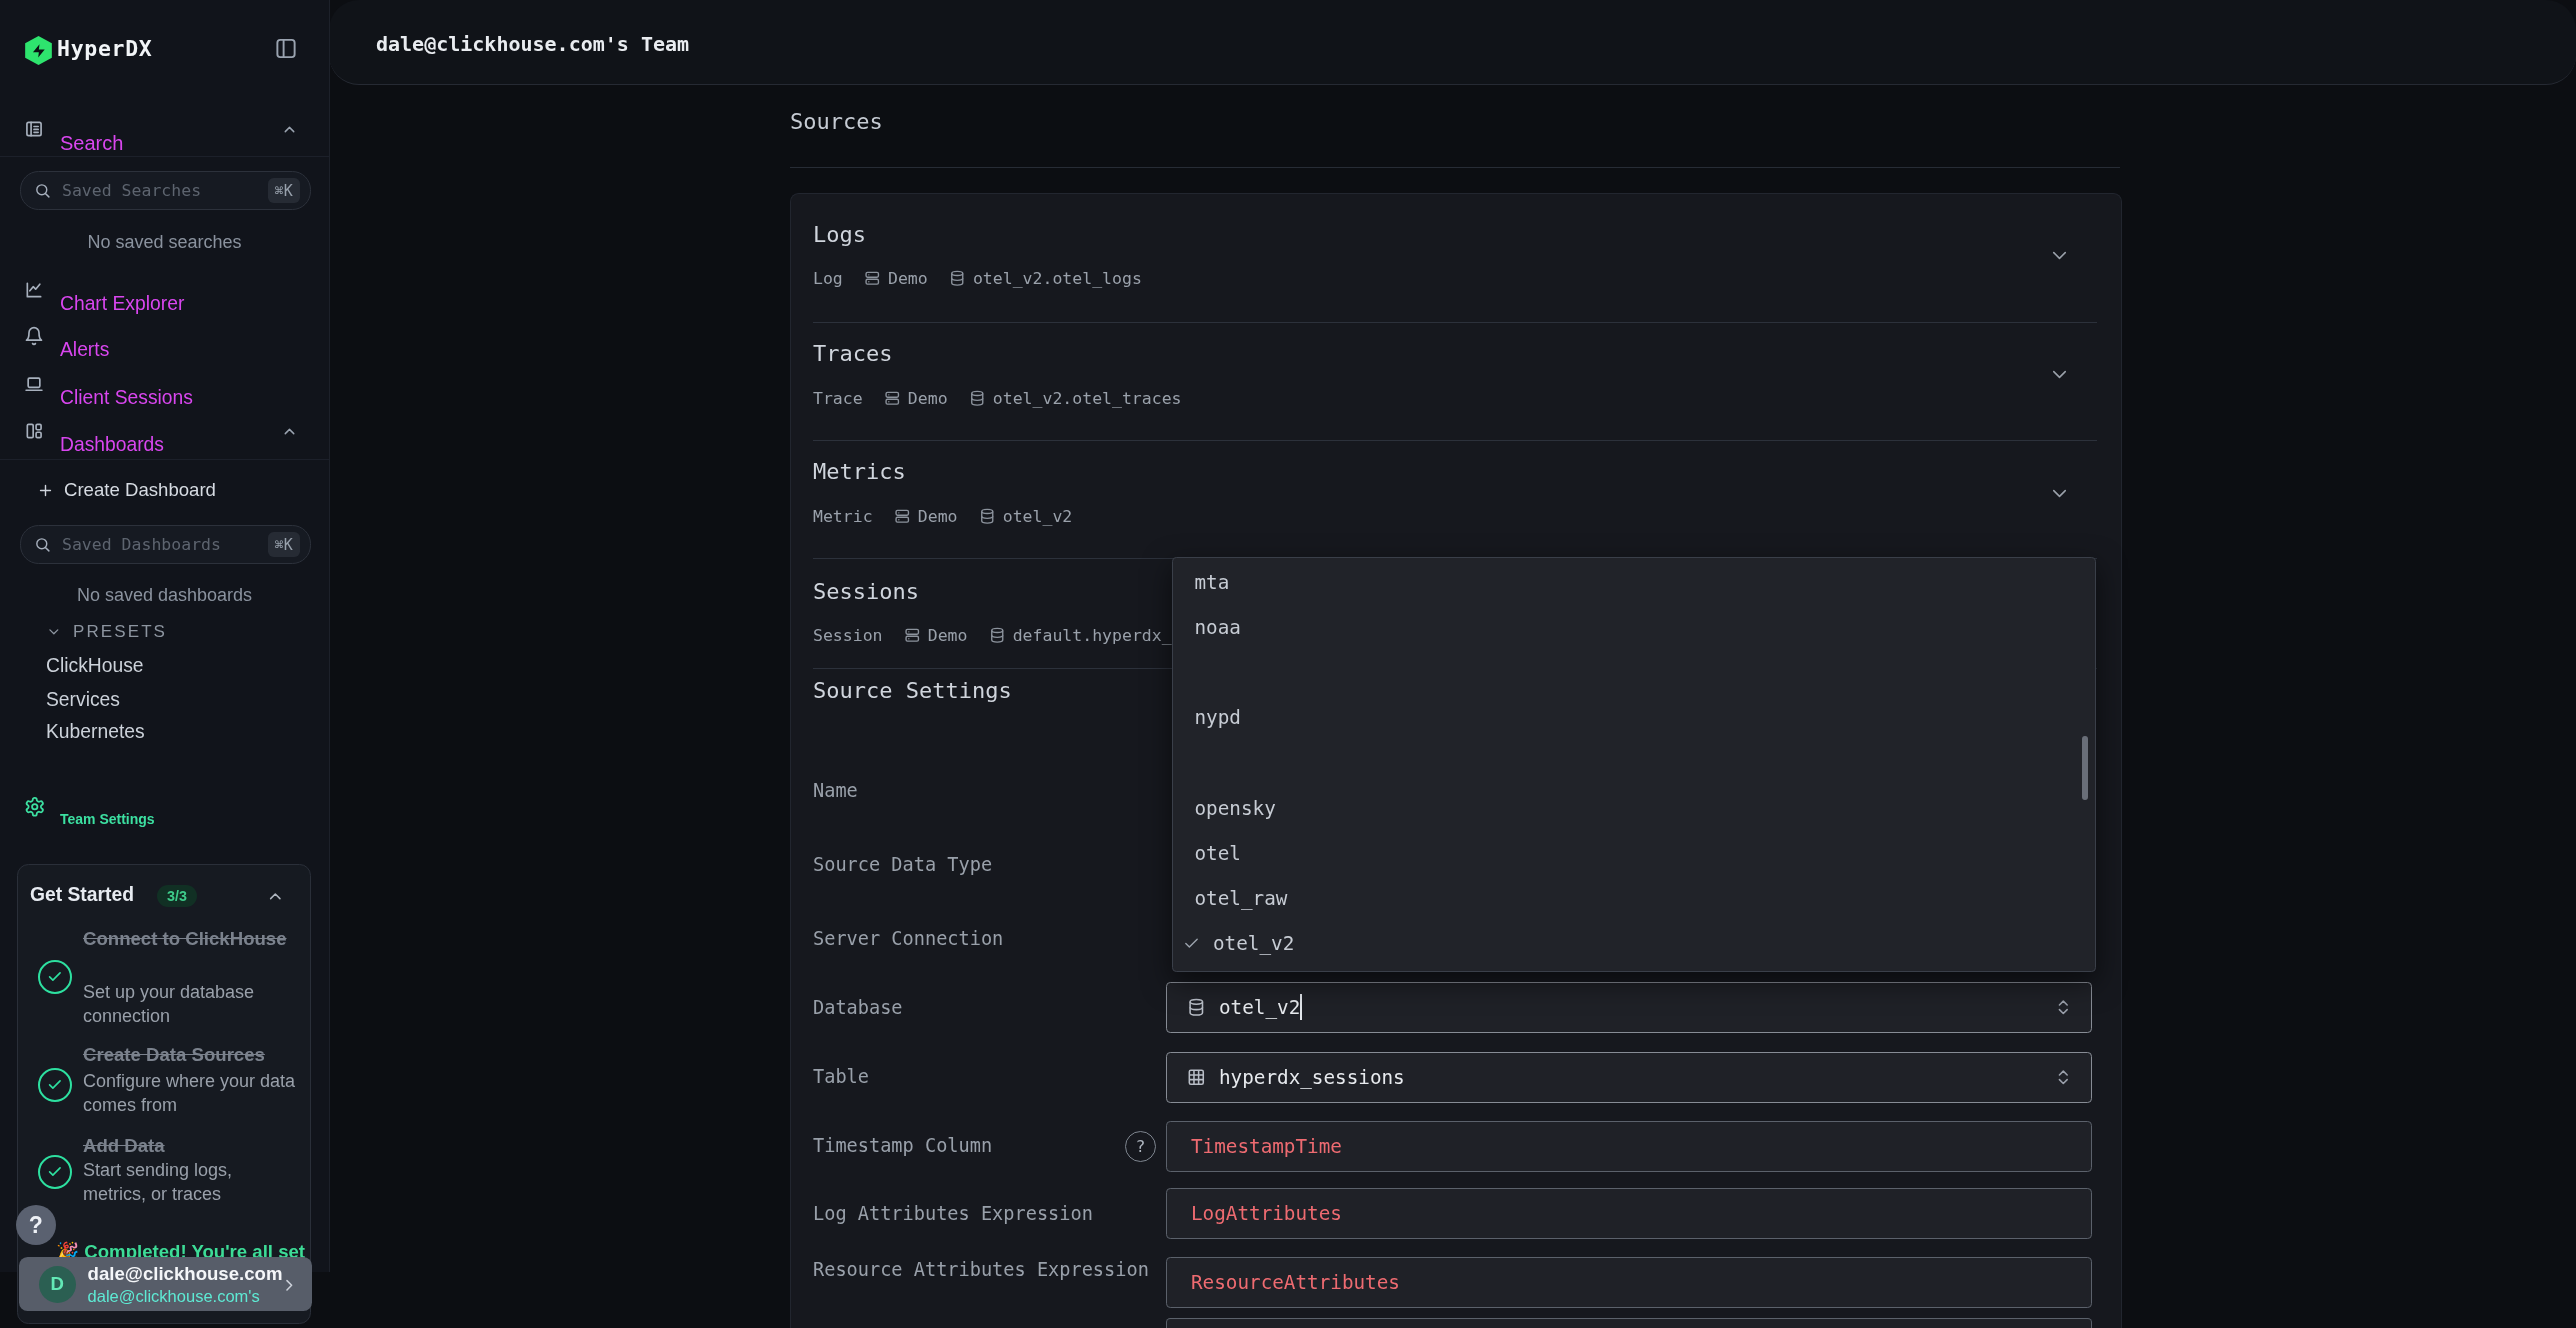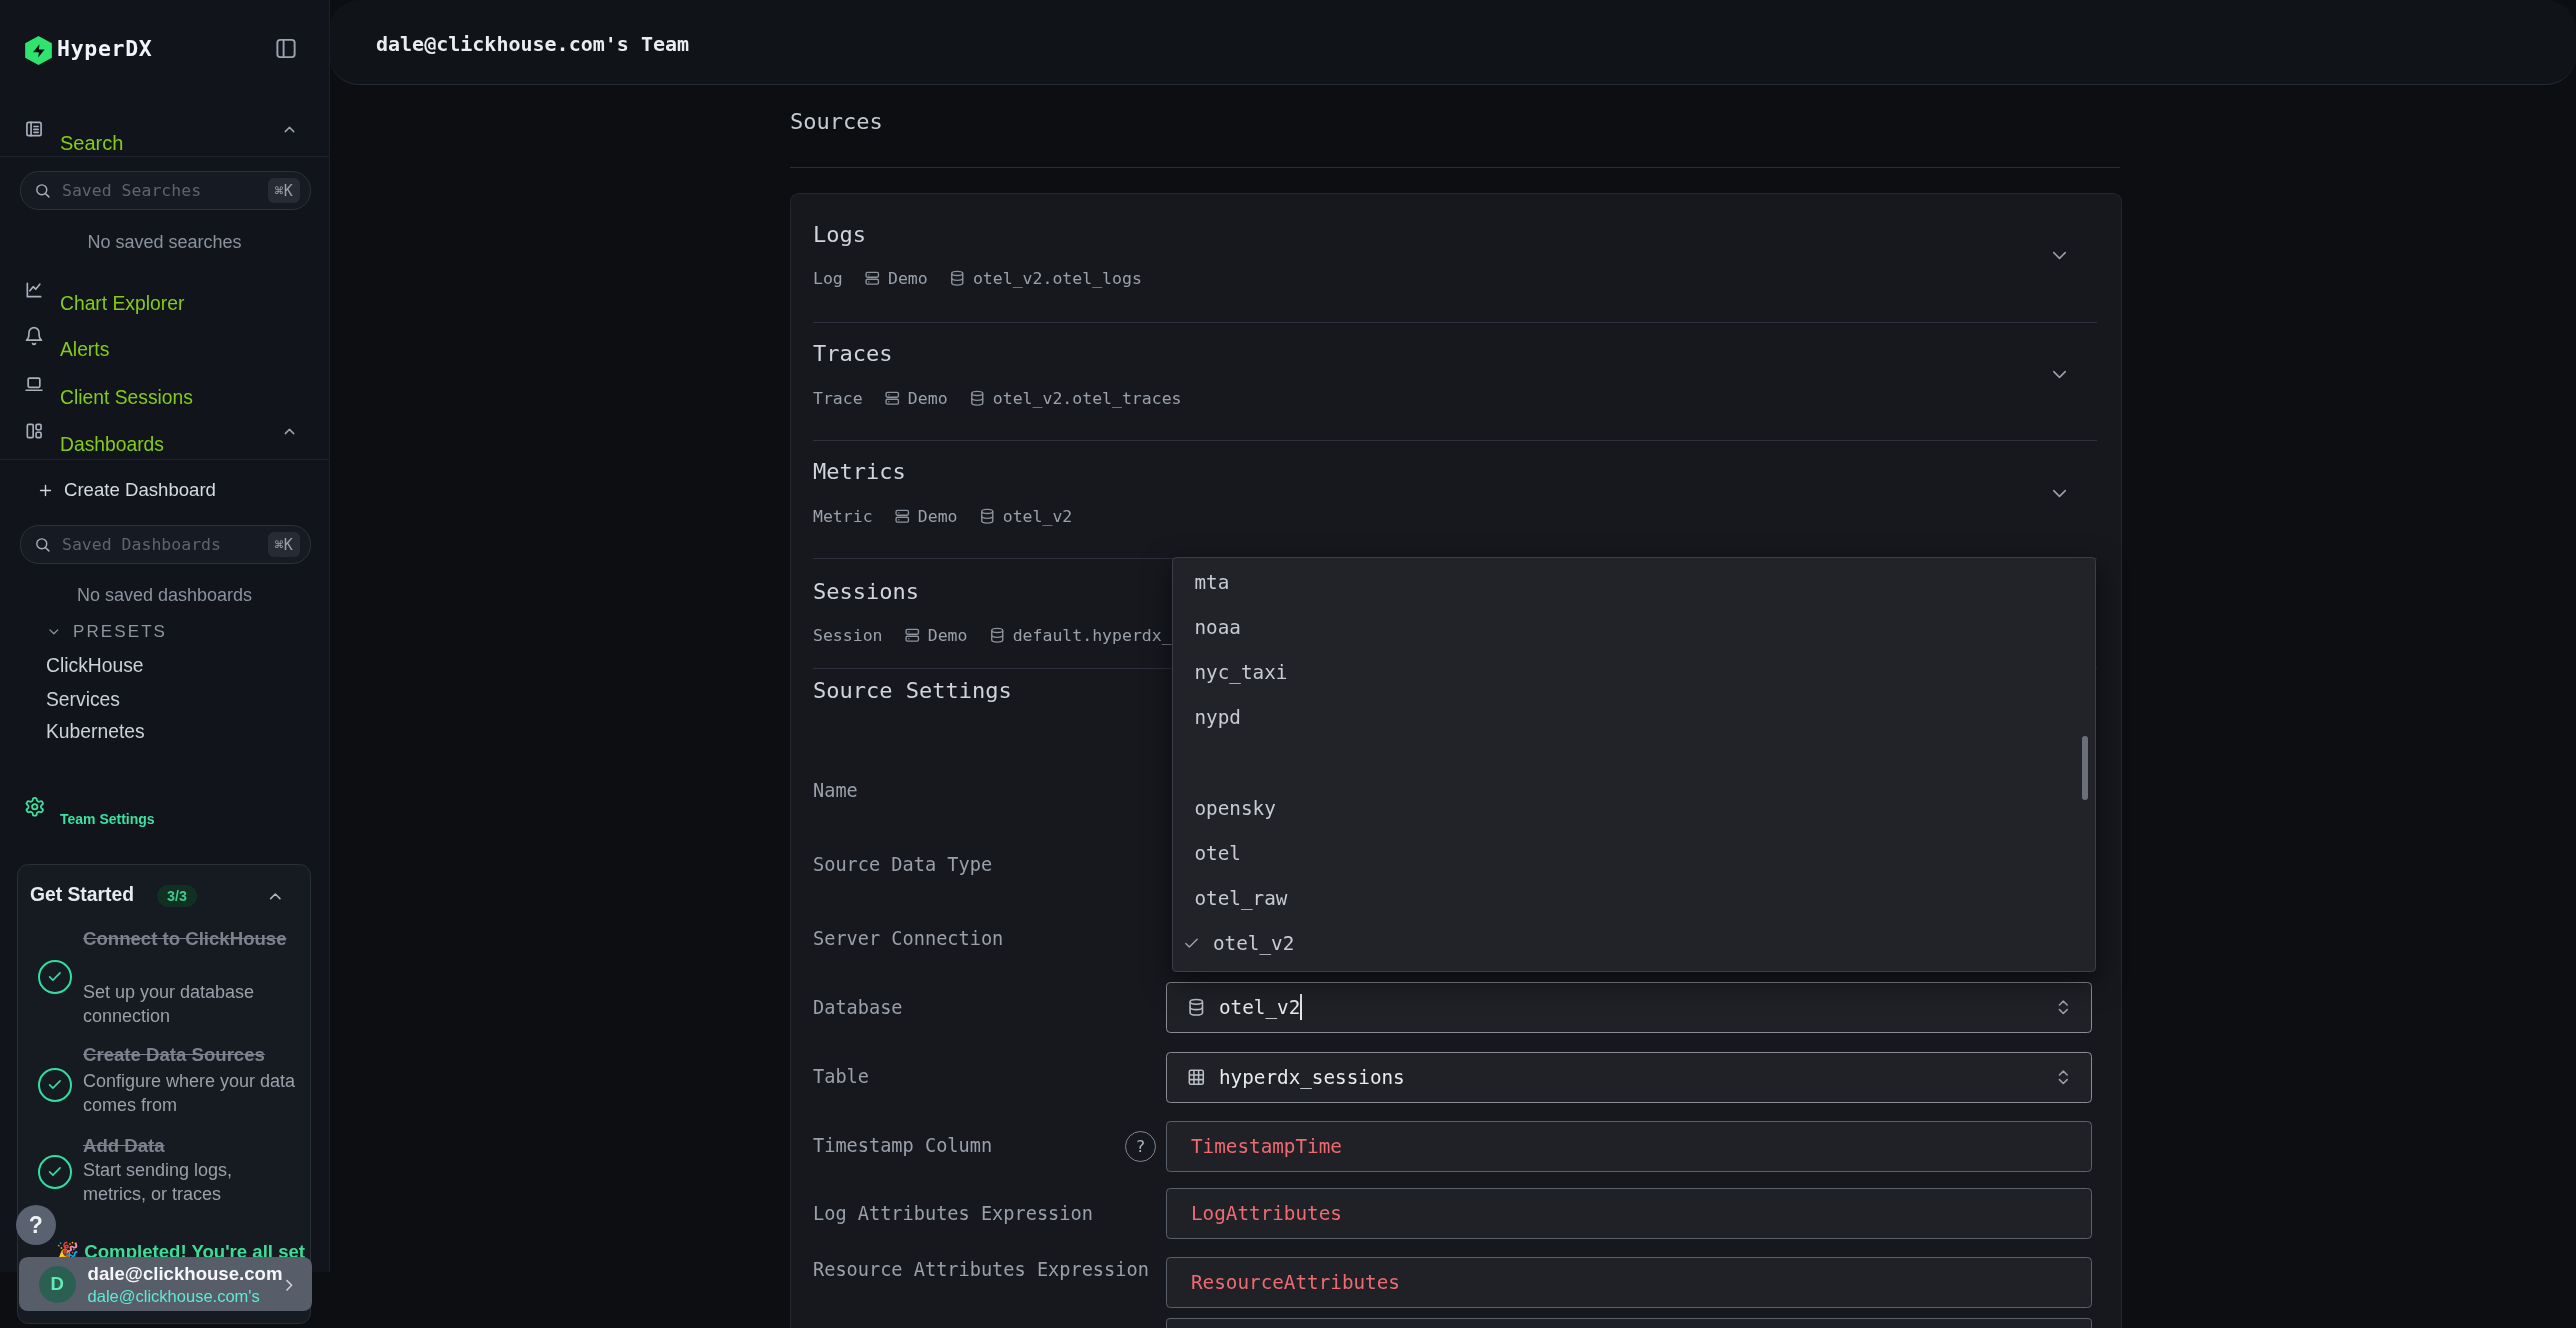--- a/index.html
+++ b/index.html
@@ -13,21 +13,21 @@
            border-right:1.4px solid #1d212a;z-index:10;}
   .logo-hex{position:absolute;left:24px;top:36px;width:29px;height:29px;background:#2ee46e;
             clip-path:polygon(50% 0,96% 25%,96% 75%,50% 100%,4% 75%,4% 25%);
             display:flex;align-items:center;justify-content:center;}
   .logo-text{position:absolute;left:57px;top:36px;font-size:21.5px;font-weight:bold;color:#f2f5f8;
              font-family:"DejaVu Sans Mono",monospace;letter-spacing:0.7px;}
   .panel-toggle{position:absolute;left:274px;top:36px;width:26px;height:24px;background:none;border:none;
                 color:#9aa3b0;cursor:pointer;padding:0;}
   .side-divider{position:absolute;left:0;width:329px;height:0;border-top:1.4px solid #1c202a;}
   .side-row{position:absolute;left:0;width:328px;height:40px;display:flex;align-items:center;cursor:pointer;}
-  .side-row .lbl{font-size:19.3px;color:#84cc16;margin-top:28px;}
+  .side-row .lbl{font-size:19.3px;color:#d946ef;margin-top:28px;}
   .side-ic{position:absolute;left:24px;}
   .side-lbl{position:absolute;left:60px;}
   .chev-right-slot{position:absolute;right:30px;color:#9aa3b0;}
   .pill{position:absolute;left:20px;width:289px;height:37px;border-radius:18.6px;background:#161a22;
         border:1.4px solid #2c313b;display:flex;align-items:center;}
   .pill input{background:transparent;border:none;outline:none;color:#f97316;width:165px;
               font-family:"DejaVu Sans Mono",monospace;font-size:16.5px;}
   .pill input::placeholder{color:#5d646f;}
   .pill .kbd{position:absolute;right:10px;background:#262b34;color:#98a1ac;border-radius:5.7px;
              font-size:15px;padding:3.6px 7.2px;font-family:"DejaVu Sans Mono",monospace;}
@@ -493,23 +493,20 @@
   </div>
   <div class="partial-field"></div>
 
   <div class="dropdown">
     <div class="dd-item" style="top:2.1px;">
         <span class="dd-text">mta</span>
       </div>
     <div class="dd-item" style="top:47px;">
         <span class="dd-text">noaa</span>
       </div>
-    <div class="dd-item" style="top:92px;">
-        <span class="dd-text">nyc_taxi</span>
-      </div>
     <div class="dd-item" style="top:137px;">
         <span class="dd-text">nypd</span>
       </div>
     <div class="dd-item" style="top:228px;">
         <span class="dd-text">opensky</span>
       </div>
     <div class="dd-item" style="top:273px;">
         <span class="dd-text">otel</span>
       </div>
     <div class="dd-item" style="top:318px;">

